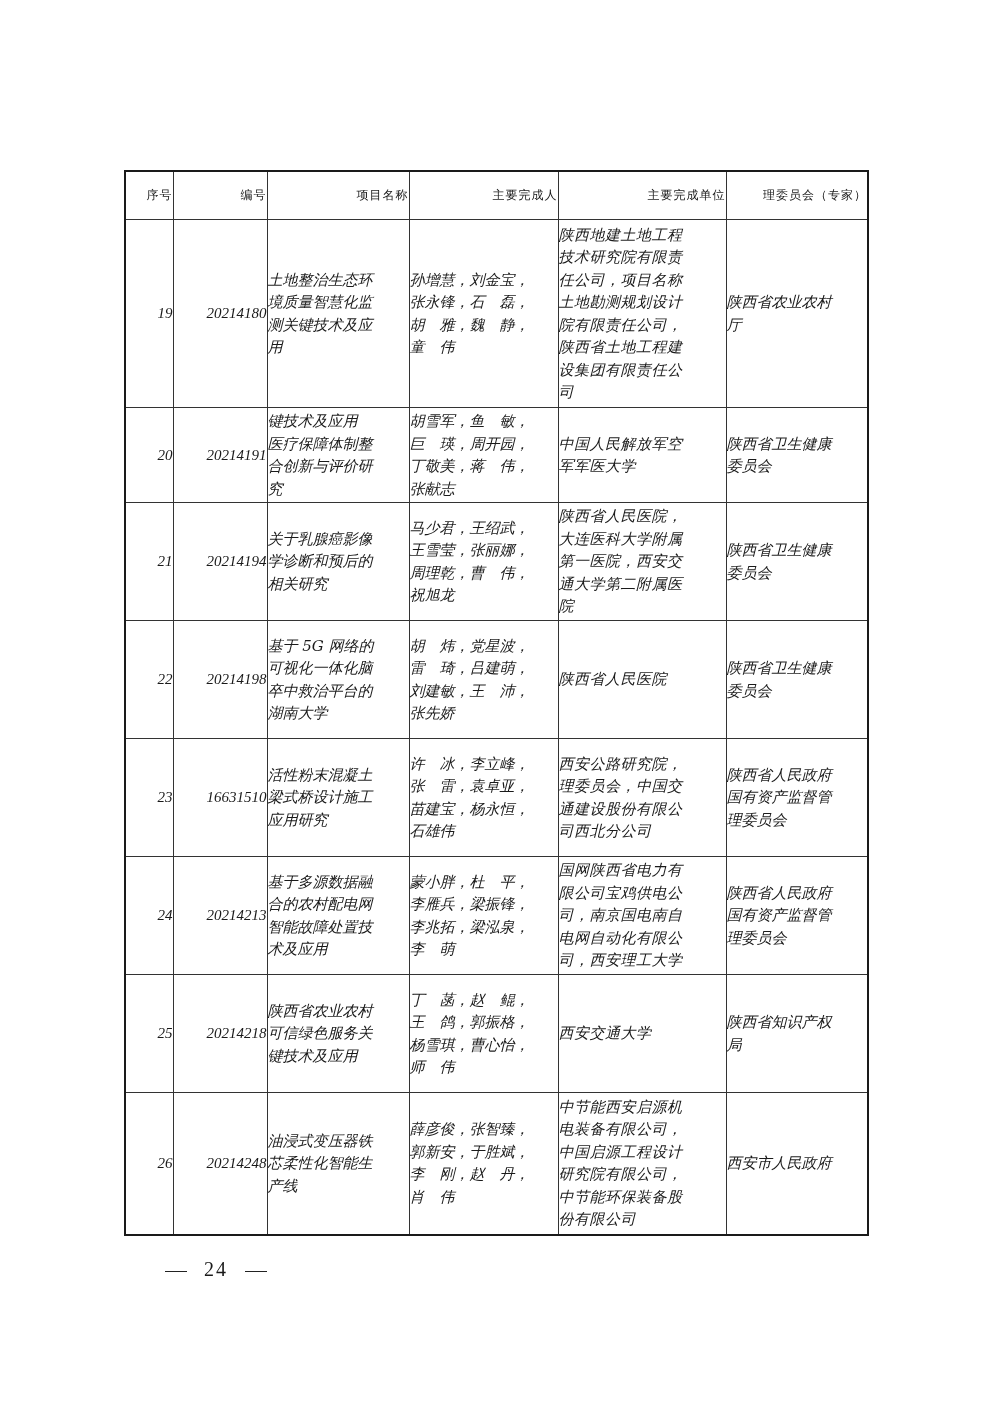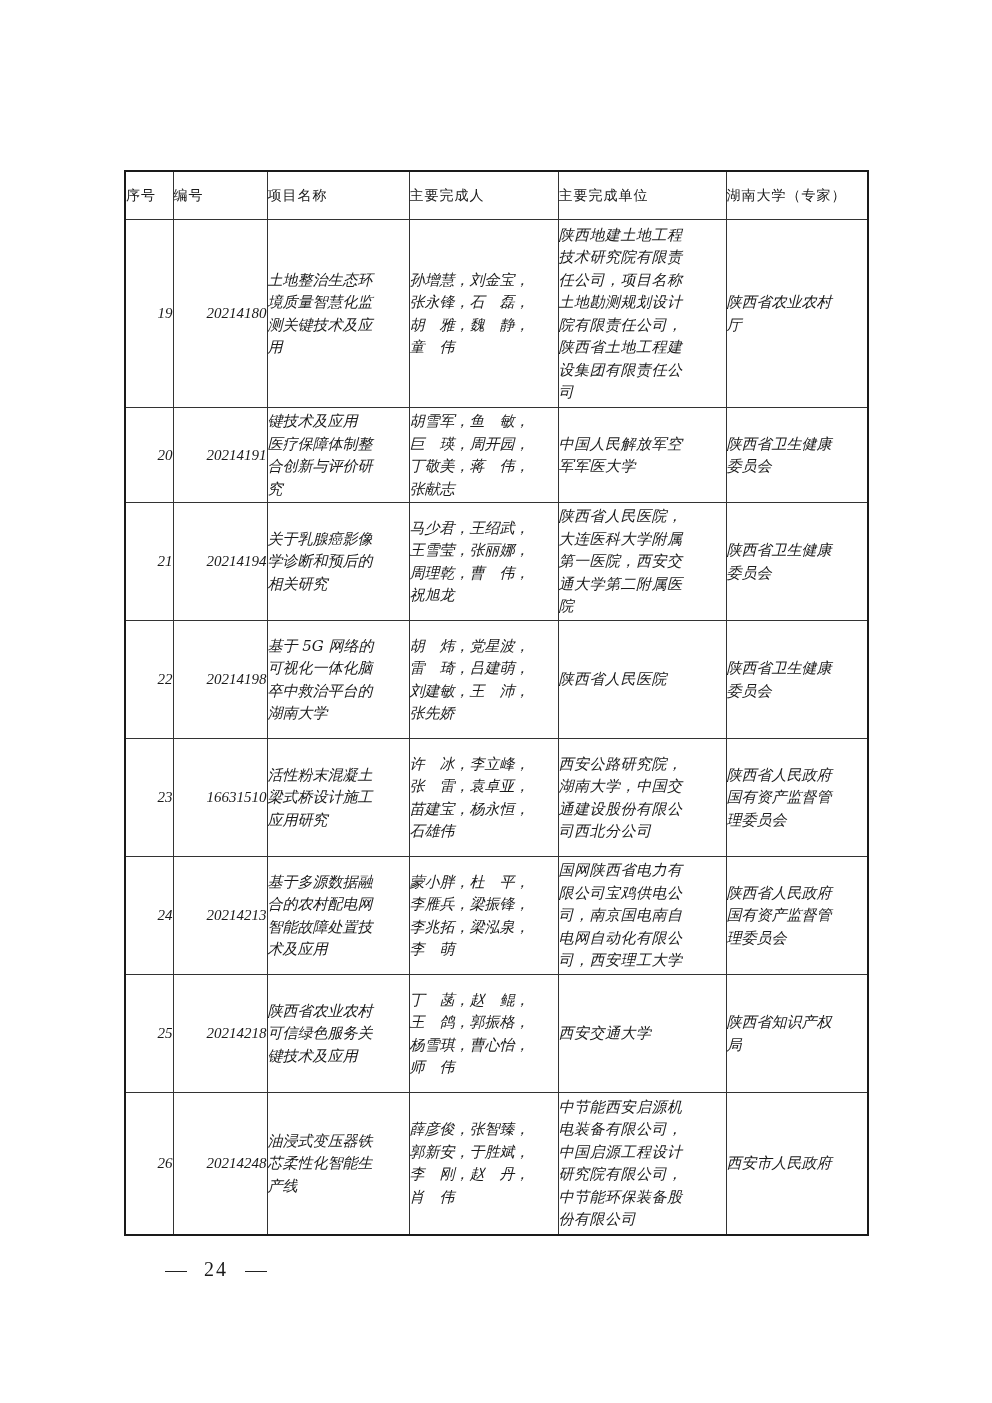--- a/index.html
+++ b/index.html
@@ -9,21 +9,21 @@
   table.awards {
     position: absolute; left: 124px; top: 170px;
     width: 743px; border-collapse: collapse; table-layout: fixed;
     border: 2px solid #1a1a1a;
   }
   table.awards th, table.awards td {
     border: 1px solid #333; vertical-align: middle; padding: 0;
   }
   table.awards th {
     height: 47px; font-family: "DejaVu Sans", "Liberation Sans", sans-serif;
-    font-weight: normal; font-size: 14px; text-align: left; letter-spacing: 1px;
+    font-weight: normal; font-size: 12px; text-align: right; letter-spacing: 1px;
   }
   table.awards td { font-size: 15px; line-height: 22.5px; font-style: italic; }
   td.c-seq, td.c-code { text-align: right; font-family: "Liberation Serif", serif; font-size: 16px; }
   td.c-name, td.c-people, td.c-unit, td.c-nom { padding: 0 8px 0 10px; text-align: justify; }
   td.c-unit { letter-spacing: 0.5px; }
   .line { display: block; white-space: nowrap; }
   .footer {
     position: absolute; left: 155px; top: 1258px; font-size: 20px;
     font-family: "Liberation Serif", serif; letter-spacing: 2px;
   }
@@ -42,21 +42,21 @@
         <col style="width:168px">
         <col style="width:142px">
     </colgroup>
     <thead>
       <tr>
         <th>序号</th>
         <th>编号</th>
         <th>项目名称</th>
         <th>主要完成人</th>
         <th>主要完成单位</th>
-        <th>湖南大学（专家）</th>
+        <th>理委员会（专家）</th>
       </tr>
     </thead>
     <tbody id="tbody">
         <tr style="height: 188px;">
           <td class="c-seq">19</td>
           <td class="c-code">20214180</td>
           <td class="c-name">
             <span class="line">土地整治生态环</span>
             <span class="line">境质量智慧化监</span>
             <span class="line">测关键技术及应</span>
@@ -165,21 +165,21 @@
             <span class="line">应用研究</span>
           </td>
           <td class="c-people">
             <span class="line">许　冰，李立峰，</span>
             <span class="line">张　雷，袁卓亚，</span>
             <span class="line">苗建宝，杨永恒，</span>
             <span class="line">石雄伟</span>
           </td>
           <td class="c-unit">
             <span class="line">西安公路研究院，</span>
-            <span class="line">湖南大学，中国交</span>
+            <span class="line">理委员会，中国交</span>
             <span class="line">通建设股份有限公</span>
             <span class="line">司西北分公司</span>
           </td>
           <td class="c-nom">
             <span class="line">陕西省人民政府</span>
             <span class="line">国有资产监督管</span>
             <span class="line">理委员会</span>
           </td>
         </tr>
         <tr style="height: 118px;">

